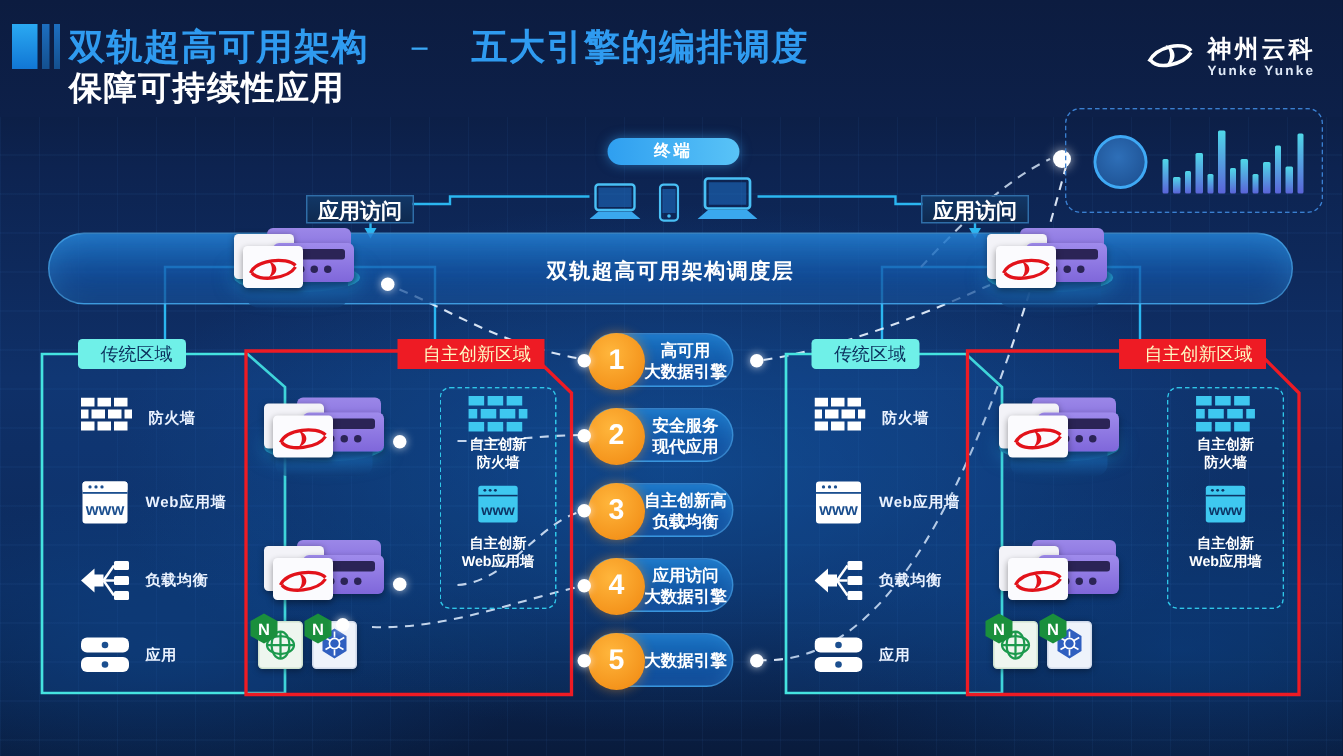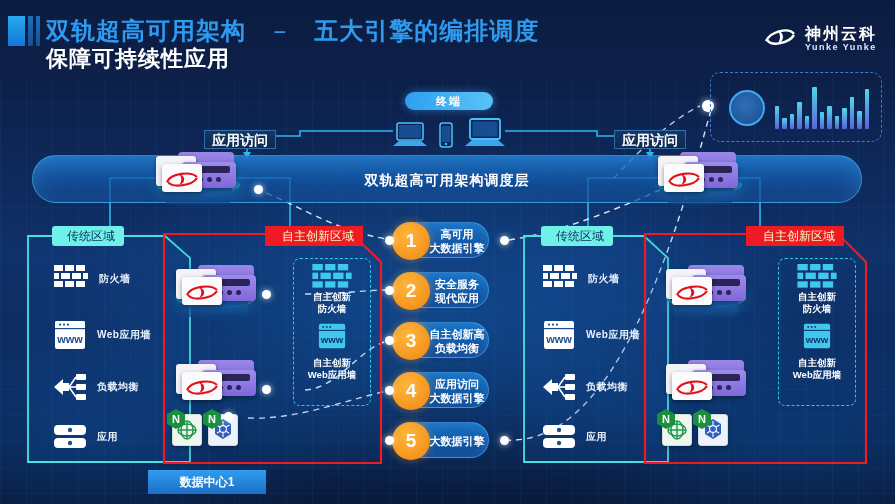--- a/index.html
+++ b/index.html
@@ -736,14 +736,13 @@
       </div>
       <div class="engine-dot" style="left: 385px; top: 386px;"></div>
       <div class="engine" style="left: 392px; top: 422px;">
         <div class="num">5</div>
         <div class="etxt" style="top: 11px;">大数据引擎</div>
       </div>
       <div class="engine-dot" style="left: 385px; top: 436px;"></div>
       <div class="engine-dot" style="left: 500px; top: 436px;"></div>
     </div>
 
-  <div class="dc" style="left:148px; top:470px;">数据中心1</div>
 </div>
 
 </body></html>

